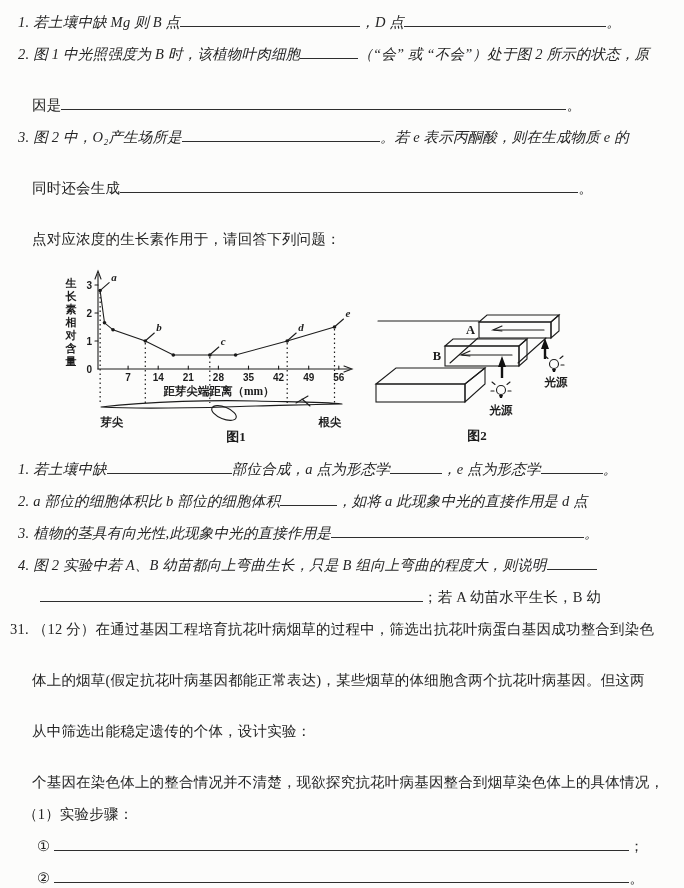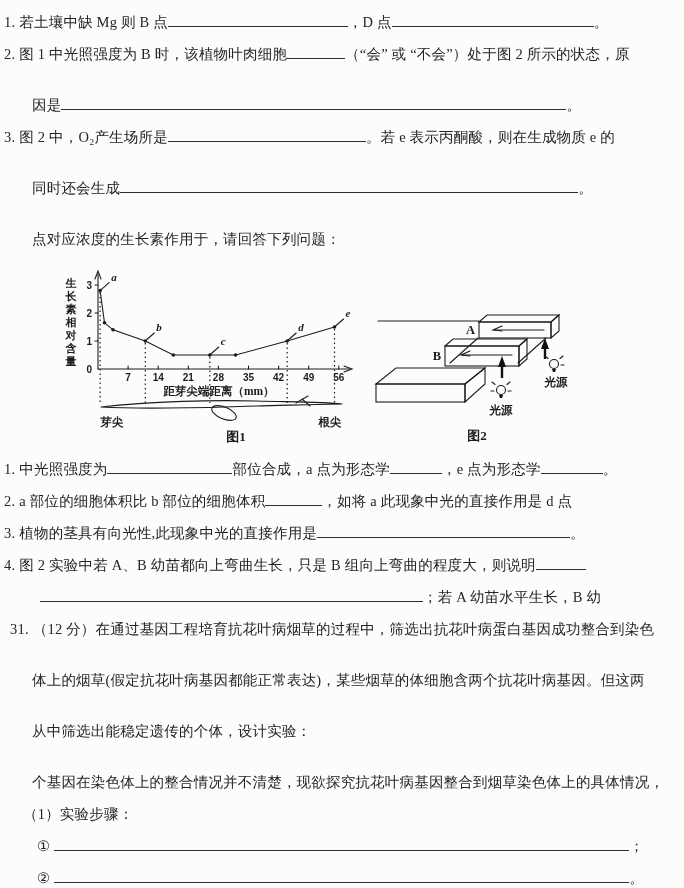--- a/index.html
+++ b/index.html
@@ -3,21 +3,21 @@
 <meta charset="utf-8">
 <style>
   html,body{margin:0;padding:0;background:#ffffff;}
   .page{
     position:relative;width:684px;height:888px;background:#fcfcfb;
     font-family:"Liberation Serif","DejaVu Serif",serif;color:#242424;
     overflow:hidden;padding-top:6px;box-sizing:border-box;
   }
   .ln{height:32px;line-height:32px;font-size:14.5px;white-space:nowrap;letter-spacing:0.2px;}
   .m-main{margin-left:10px;}
-  .m-sub{margin-left:4px;}
+  .m-sub{margin-left:18px;font-style:italic;}
   .m-sub2{margin-left:23px;}
   .m-cont{margin-left:32px;margin-top:19px;}
   .m-cont2{margin-left:37px;}
   .m-cont3{margin-left:40px;}
   .num{margin-right:4px;}
   .blank{display:inline-block;height:14px;border-bottom:1.2px solid #2e2e2e;vertical-align:baseline;}
   .figrow{display:flex;align-items:flex-start;height:196px;margin-top:2px;}
   .fig1{margin-left:56px;}
   .fig2{margin-left:10px;margin-top:14px;}
   
@@ -175,21 +175,21 @@
         <path d="M178,98 h4 l-1,3 h-2 z" class="fillb"></path>
         <line x1="171" y1="85" x2="174" y2="87.5" class="s"></line>
         <line x1="186" y1="87.5" x2="189" y2="85" class="s"></line>
         <line x1="187" y1="94" x2="190" y2="94" class="s"></line>
       </g>
       <text x="182" y="115" text-anchor="middle" class="t-cjk">光源</text>
       <text x="103" y="169" text-anchor="middle" class="t-cap">图2</text>
     </svg>
   </div>
 
-  <div class="ln m-sub"><span class="num">1.</span><span>中光照强度为</span><span class="blank" style="width:125px"></span><span>部位合成，a 点为形态学</span><span class="blank" style="width:52px"></span><span>，e 点为形态学</span><span class="blank" style="width:62px"></span><span>。</span></div>
+  <div class="ln m-sub"><span class="num">1.</span><span>若土壤中缺</span><span class="blank" style="width:125px"></span><span>部位合成，a 点为形态学</span><span class="blank" style="width:52px"></span><span>，e 点为形态学</span><span class="blank" style="width:62px"></span><span>。</span></div>
 
   <div class="ln m-sub"><span class="num">2.</span><span>a 部位的细胞体积比 b 部位的细胞体积</span><span class="blank" style="width:57px"></span><span>，如将 a 此现象中光的直接作用是 d 点</span></div>
 
 
   <div class="ln m-sub"><span class="num">3.</span><span>植物的茎具有向光性,此现象中光的直接作用是</span><span class="blank" style="width:253px"></span><span>。</span></div>
 
   <div class="ln m-sub"><span class="num">4.</span><span>图 2 实验中若 A、B 幼苗都向上弯曲生长，只是 B 组向上弯曲的程度大，则说明</span><span class="blank" style="width:50px"></span></div>
 
   <div class="ln m-cont3"><span class="blank" style="width:383px"></span><span>；若 A 幼苗水平生长，B 幼</span></div>
 

